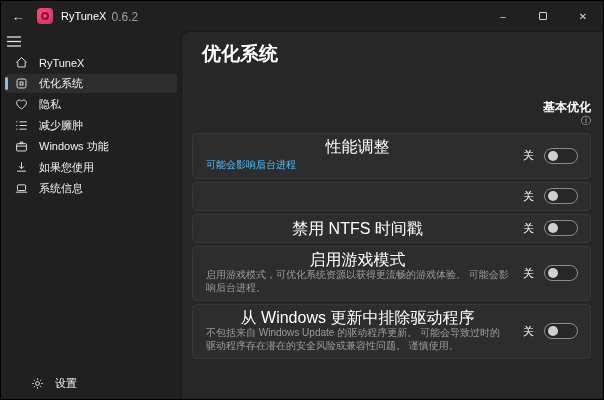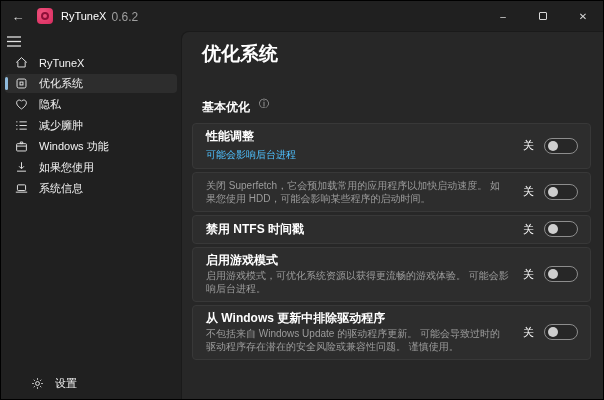--- a/index.html
+++ b/index.html
@@ -40,29 +40,29 @@
   .nav-icon { width:14px; height:14px; margin-right:11px; display:flex; align-items:center;
               justify-content:center; color:#e2e2e2; font-size:11px; }
   .nav-icon svg { display:block; }
   .nav-label { font-size:11px; color:#f2f2f2; white-space:nowrap; }
   .nav-footer { position:absolute; left:16px; bottom:5px; right:4px; }
   
   .content { flex:1; background:#272727; border-top-left-radius:8px; border-top:1px solid #1a1a1a;
              border-left:1px solid #1a1a1a; padding:0 12px 0 10px; overflow:hidden; }
   .page-title { font-size:19px; font-weight:700; color:#ffffff; margin:10px 0 0 10px; line-height:24px; }
   .section { margin-top:0; }
-  .section-header { display:flex; align-items:flex-start; margin:0 0 7px 10px; }
+  .section-header { display:flex; align-items:flex-end; margin:0 0 7px 10px;flex-direction:column; }
   .section-header.first { margin-top:33px; }
   .section-title { font-size:12px; font-weight:700; color:#ffffff; }
   .info-icon { font-size:10px; color:#bdbdbd; margin-left:9px; line-height:1; }
   .cards { display:flex; flex-direction:column; gap:3px; }
   .card { background:#2d2d2d; border:1px solid #383838; border-radius:4px;
           padding:5px 12px 6px 13px; display:flex; align-items:center; }
   .card-text { flex:1; min-width:0; padding-right:14px; }
-  .card-title { font-size:12px; font-weight:700; color:#ffffff; line-height:15px; }
+  .card-title { font-size:16px; font-weight:400; color:#ffffff; line-height:15px;text-align:center; }
   .card-desc { font-size:10px; color:#9c9c9c; line-height:13px; margin-top:1px; }
   .card-link { font-size:10px; color:var(--link,#4fc1ff); line-height:13px; margin-top:1px;
                display:inline-block; text-decoration:none; cursor:pointer; }
   .card-control { flex:0 0 auto; display:flex; align-items:center; }
   .toggle-state { font-size:11px; color:#ffffff; margin-right:10px; }
   .toggle { width:34px; height:16px; border-radius:9px; border:1px solid #8d8d8d; background:#272727;
             position:relative; cursor:pointer; }
   .toggle .knob { position:absolute; left:3px; top:2px; width:10px; height:10px; border-radius:50%;
                   background:#cfcfcf; }
 </style>
@@ -201,21 +201,20 @@
               <div class="card-text"><div class="card-title">性能调整</div><a class="card-link">可能会影响后台进程</a></div>
               <div class="card-control">
                 <span class="toggle-state">关</span>
                 <div class="toggle">
                   <div class="knob"></div>
                 </div>
               </div>
             </div>
             <div class="card">
               <div class="card-text">
-                <div class="card-desc">关闭 Superfetch，它会预加载常用的应用程序以加快启动速度。 如果您使用 HDD，可能会影响某些程序的启动时间。</div>
               </div>
               <div class="card-control">
                 <span class="toggle-state">关</span>
                 <div class="toggle">
                   <div class="knob"></div>
                 </div>
               </div>
             </div>
             <div class="card">
               <div class="card-text">

